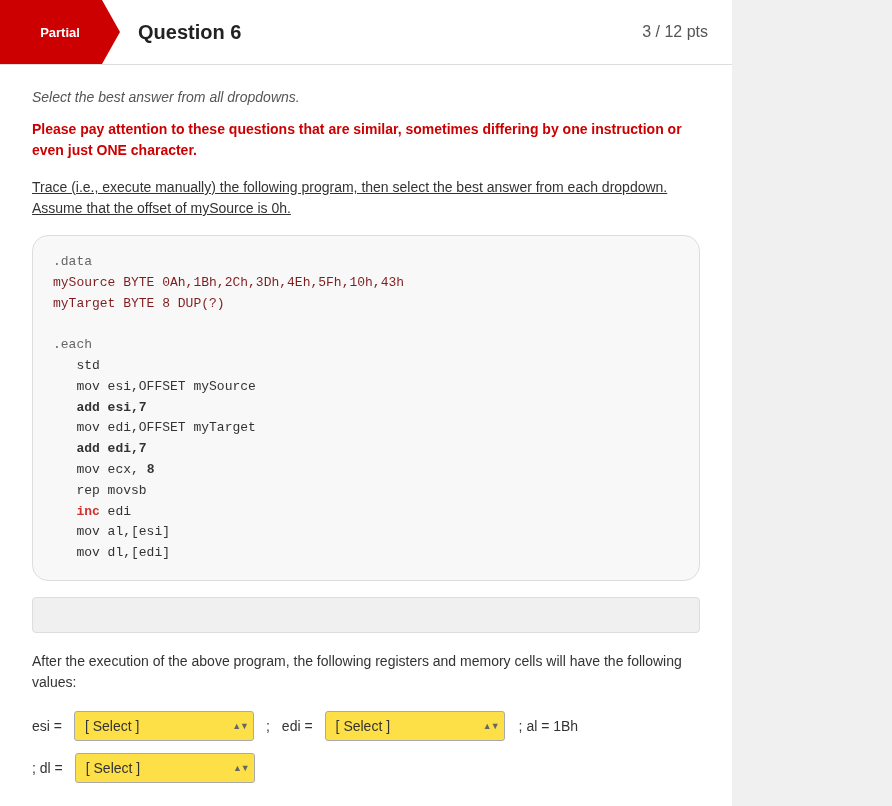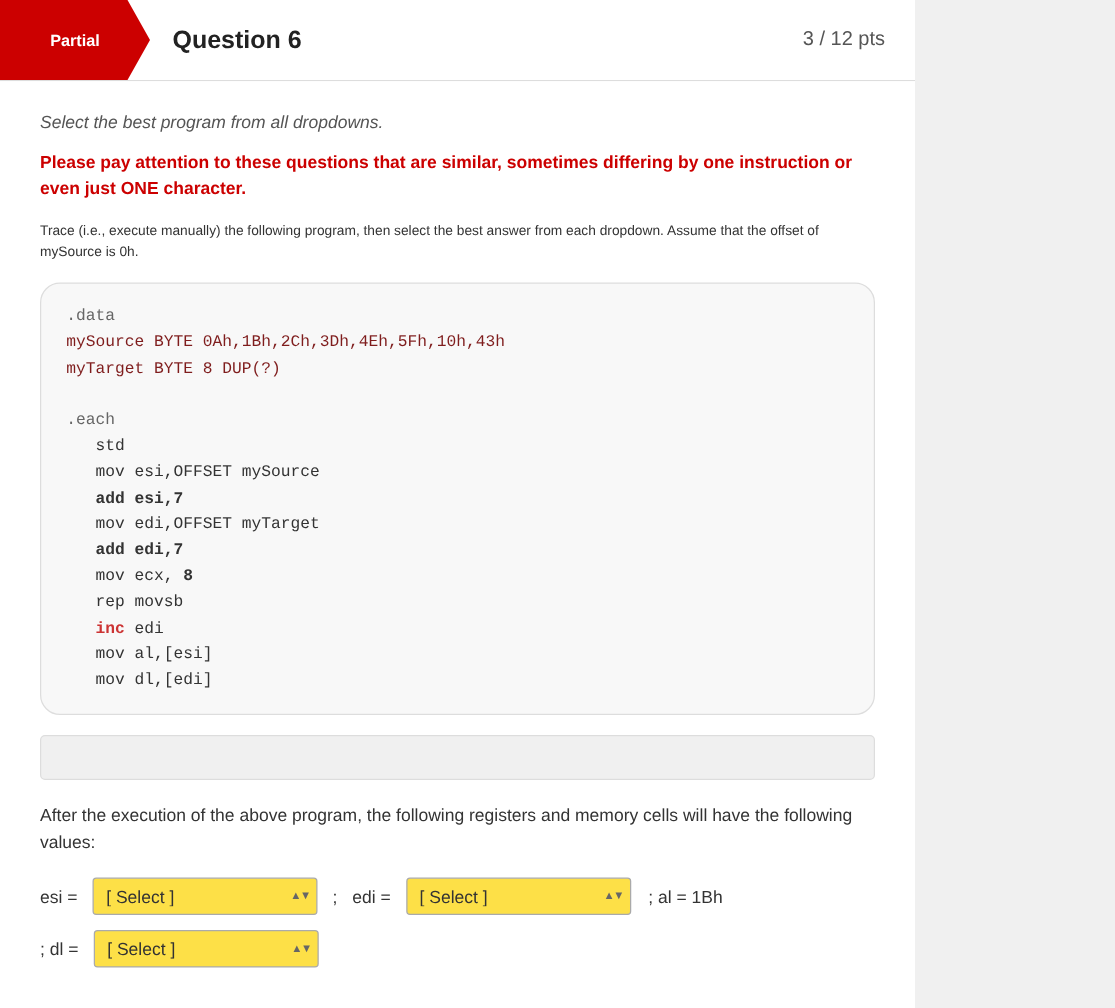--- a/index.html
+++ b/index.html
@@ -71,22 +71,23 @@
       color: #cc0000;
       font-weight: bold;
       margin-bottom: 16px;
       font-size: 14px;
       line-height: 1.5;
     }
 
     .description-text {
       color: #333;
       margin-bottom: 16px;
-      font-size: 11px;
+      font-size: 14px;
       line-height: 1.5;
+      text-decoration: underline;
     }
 
     
     .code-block {
       background: #f8f8f8;
       border: 1px solid #ddd;
       border-radius: 16px;
       padding: 16px 20px;
       font-family: 'Courier New', monospace;
       font-size: 13px;
@@ -198,21 +199,21 @@
   <div class="question-header">
     <div class="partial-badge">
       <span>Partial</span>
     </div>
     <span class="question-title">Question 6</span>
     <span class="question-points">3 / 12 pts</span>
   </div>
 
   <div class="content-area">
 
-    <p class="instruction-text">Select the best program from all dropdowns.</p>
+    <p class="instruction-text">Select the best answer from all dropdowns.</p>
 
     <p class="warning-text">Please pay attention to these questions that are similar, sometimes differing by one instruction or even just ONE character.</p>
 
     <p class="description-text">Trace (i.e., execute manually) the following program, then select the best answer from each dropdown. Assume that the offset of mySource is 0h.</p>
 
     <div class="code-block">
       <div><span class="code-section-label">.data</span></div>
       <div><span class="code-data-decl">mySource BYTE 0Ah,1Bh,2Ch,3Dh,4Eh,5Fh,10h,43h</span></div>
       <div><span class="code-data-decl">myTarget BYTE 8 DUP(?)</span></div>
       <div>&nbsp;</div>

